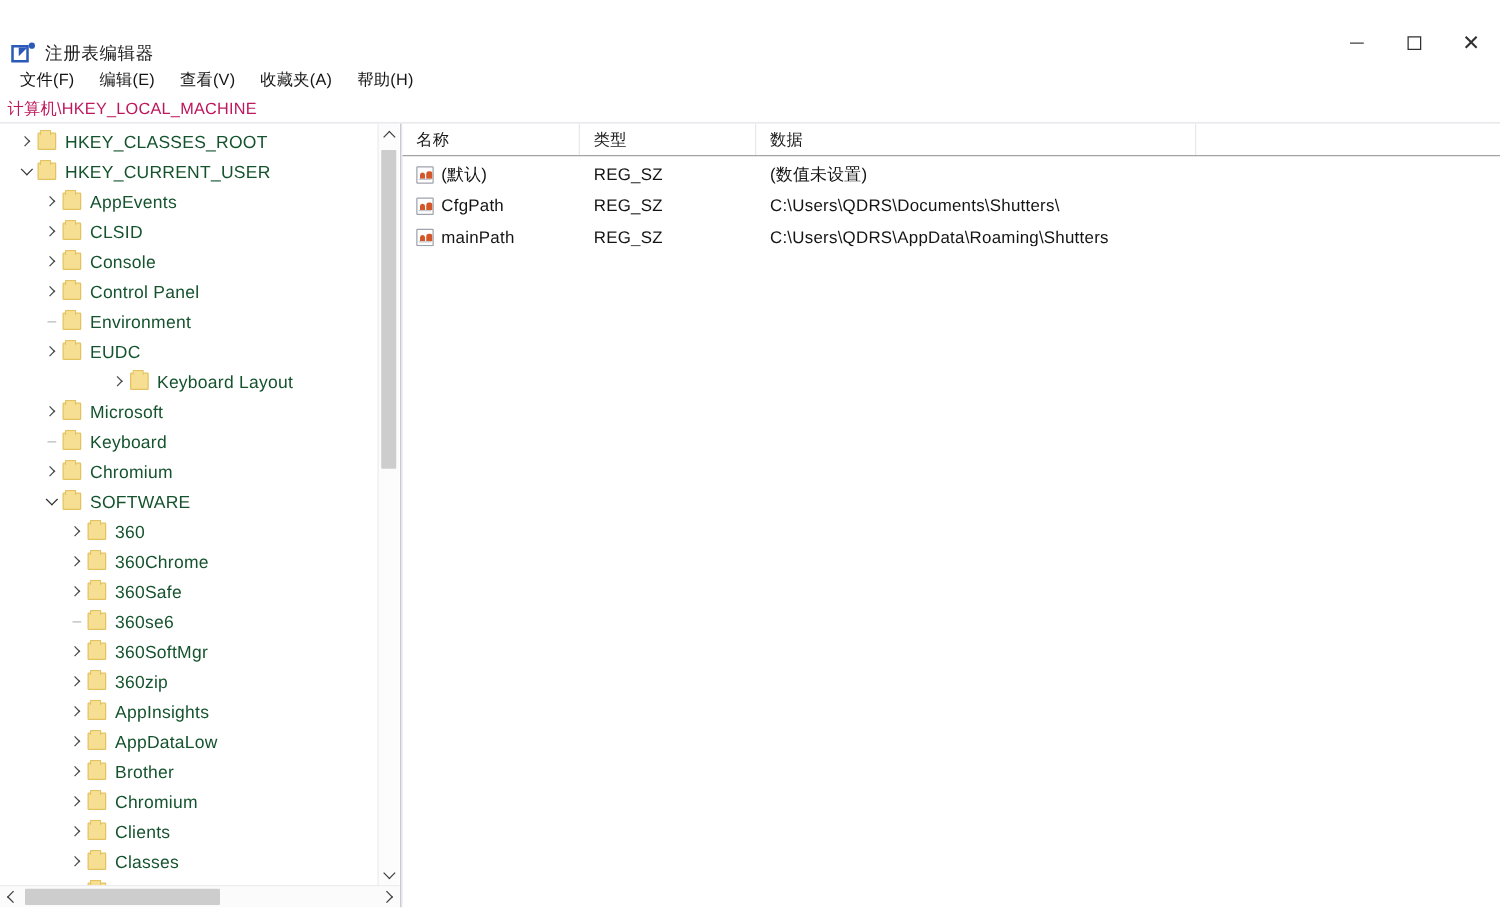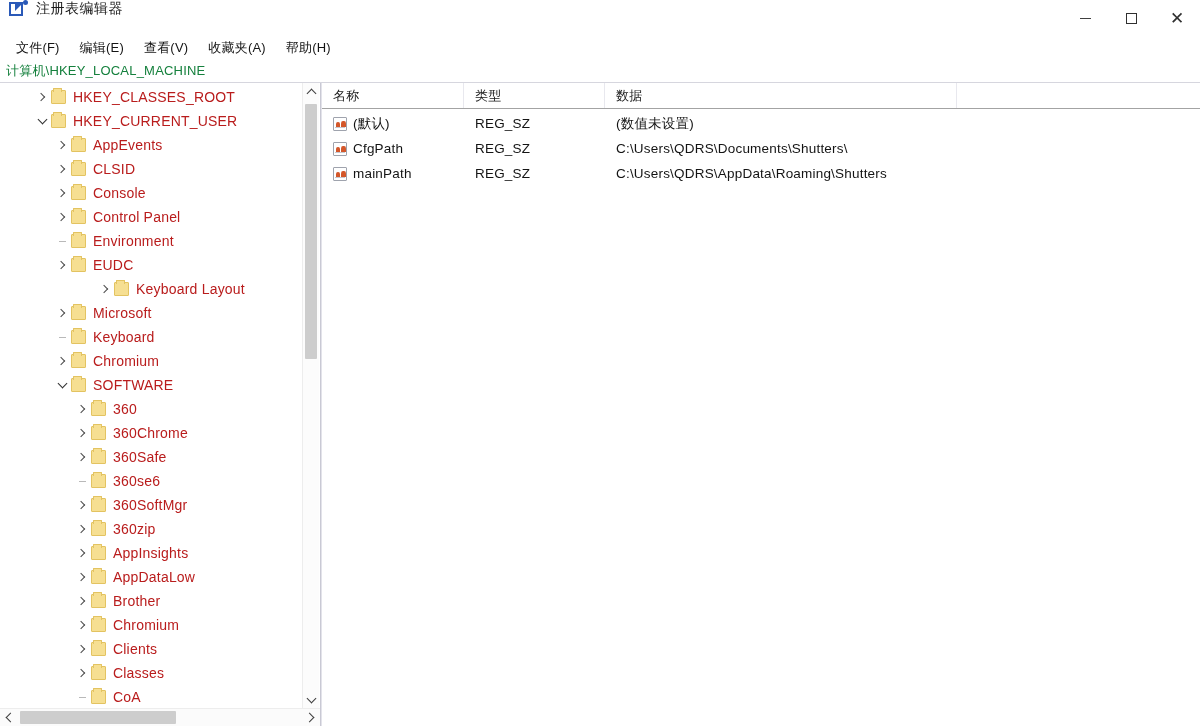--- a/index.html
+++ b/index.html
@@ -17,23 +17,24 @@
     background: #ffffff;
     display: flex;
     flex-direction: column;
   }
 
   
   .titlebar {
     height: 36px;
     flex: 0 0 36px;
     display: flex;
-    align-items: flex-start;
-    background: #ffffff;
-    position: relative;
+    align-items: flex-end;
+    background: #ffffff;
+    position: relative;
+    margin-top: 16px;
   }
   .app-icon {
     width: 18px; height: 18px;
     margin-left: 9px; margin-right: 9px;
     position: relative;
     flex: 0 0 18px;
   }
   .app-icon .sq {
     position: absolute;
     left: 0; top: 2px;
@@ -101,21 +102,21 @@
     height: 24px;
     flex: 0 0 24px;
     display: flex;
     align-items: center;
     padding-left: 6px;
     background: #ffffff;
     border-bottom: 1px solid #d6d6de;
   }
   .address-text {
     font-size: 13px;
-    color: #15803d;
+    color: #be185d;
     letter-spacing: 0.2px;
     white-space: nowrap;
   }
 
   
   .main {
     flex: 1 1 auto;
     display: flex;
     min-height: 0;
     background: #ffffff;
@@ -141,22 +142,21 @@
     position: absolute;
     top: 2px; left: 0;
     width: 100%;
   }
   .tree-row {
     height: 24px;
     display: flex;
     align-items: center;
     white-space: nowrap;
     font-size: 14px;
-    color: #b91c1c;
-    margin-left: 21px;
+    color: #14532d;
   }
   .twisty {
     width: 18px;
     flex: 0 0 18px;
     display: flex; align-items: center; justify-content: center;
     color: #5a5a5a;
     font-size: 11px;
     line-height: 1;
   }
   .twisty.collapsed::before {

